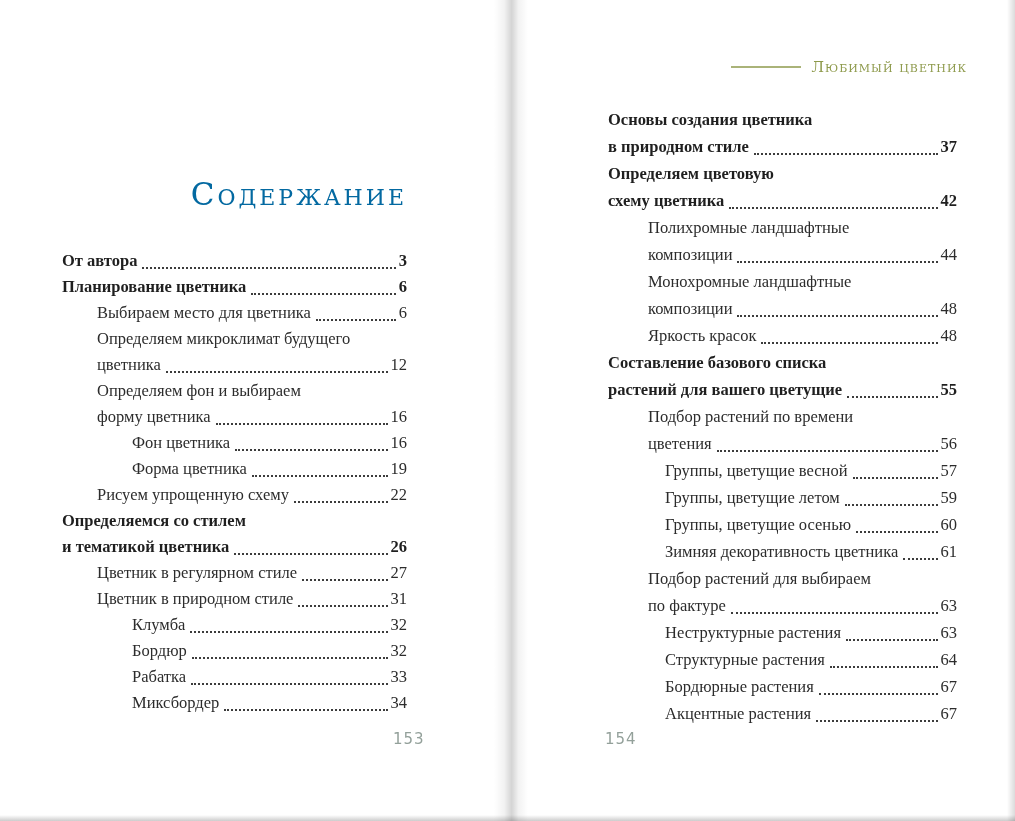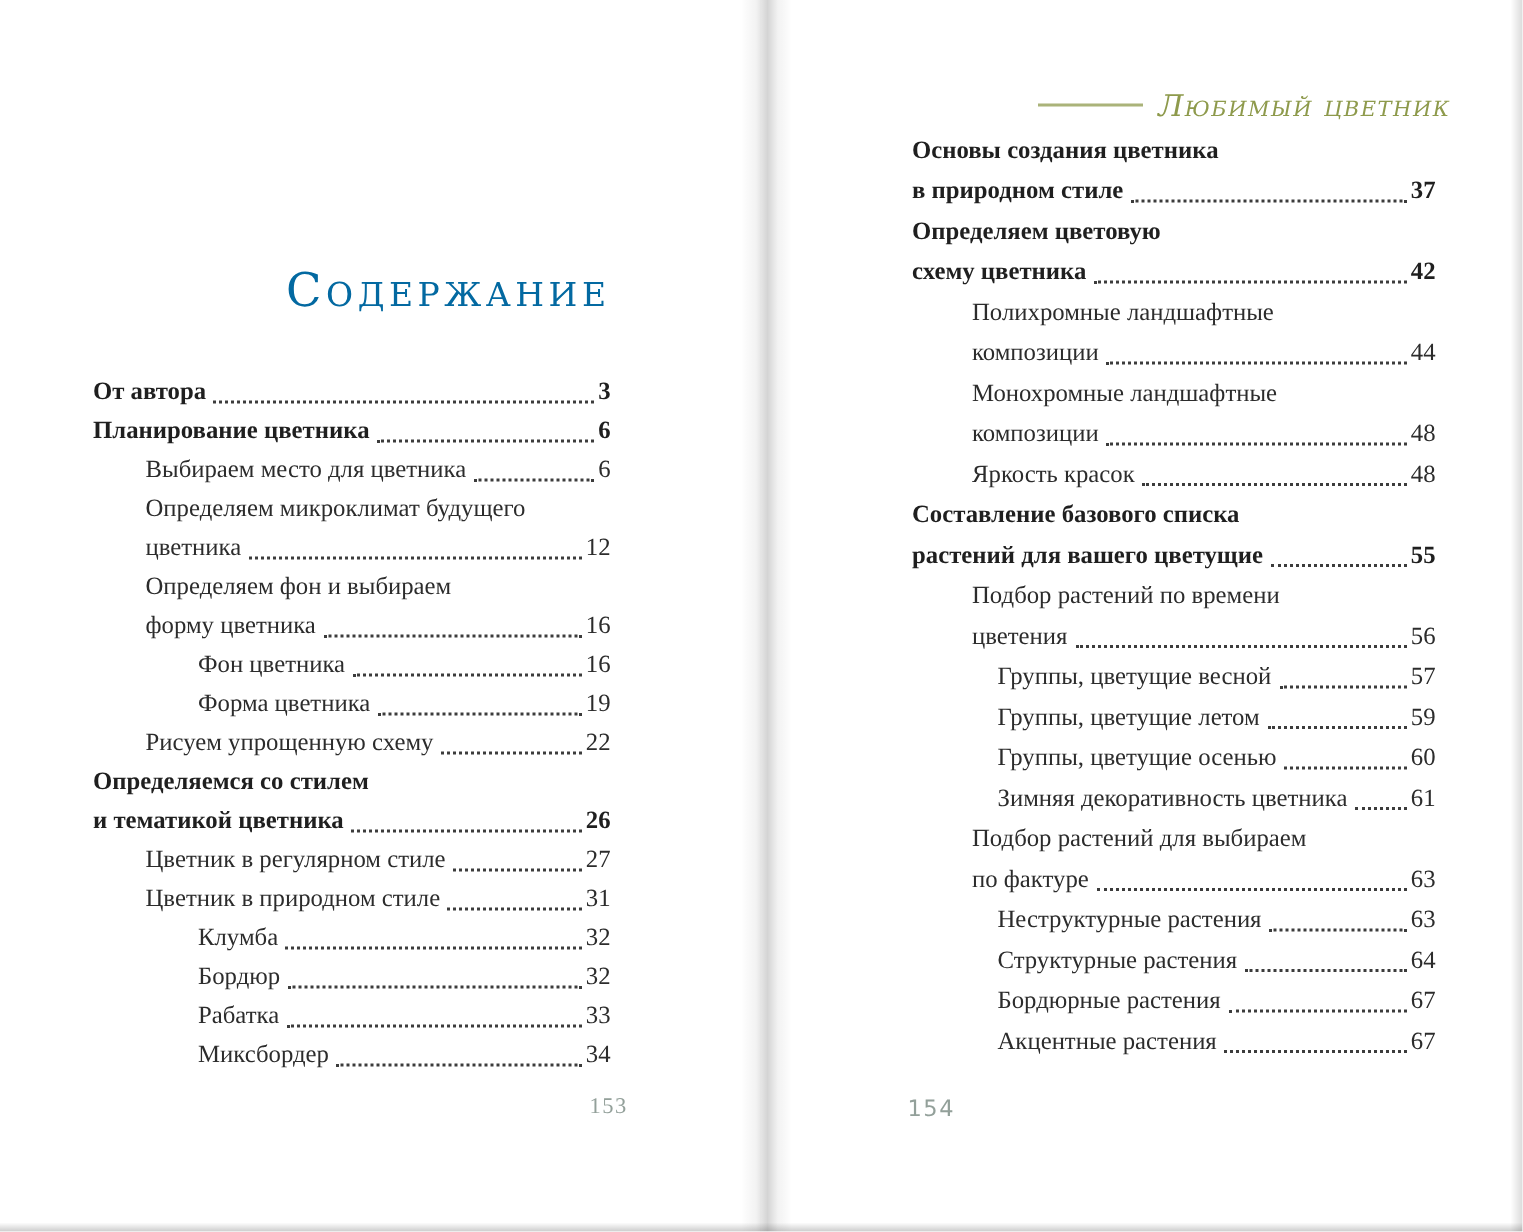--- a/index.html
+++ b/index.html
@@ -36,22 +36,21 @@
     background: linear-gradient(to bottom, rgba(0,0,0,0), rgba(0,0,0,0.20));
     pointer-events: none;
   }
 
   
   .running-head {
     position: absolute; top: 58px; right: 48px;
     display: flex; align-items: center;
     color: var(--accent, #8e9a4c);
     font-family: "DejaVu Serif", serif;
-    font-style: italic;
-    font-size: 20px; letter-spacing: 1px;
+    font-size: 15px; letter-spacing: 1px;
     font-variant: small-caps;
   }
   .running-line {
     width: 70px; height: 2px;
     background: var(--accent, #8e9a4c);
     opacity: 0.75;
     margin-right: 10px;
   }
 
   
@@ -60,21 +59,21 @@
     font-variant: small-caps;
     font-size: 31px; letter-spacing: 3px;
     color: #0369a1;
     text-align: right;
     margin: 176px 0 36px 0;
   }
 
   .content-left  { position: absolute; top: 0; left: 62px;  width: 345px; }
   .content-right { position: absolute; top: 0; left: 101px; width: 349px; padding-top: 86px; box-sizing: border-box; }
 
-  .toc { font-size: 16.5px; }
+  .toc { font-size: 16.5px; margin-top: 20px; }
   .page-left  .toc { line-height: 26px; }
   .page-right .toc { line-height: 27px; }
 
   .toc-entry.bold { font-weight: 700; color: #1f1f1f; }
   .page-left  .toc-entry.lvl1 { padding-left: 35px; }
   .page-left  .toc-entry.lvl2 { padding-left: 70px; }
   .page-right .toc-entry.lvl1 { padding-left: 40px; }
   .page-right .toc-entry.lvl2 { padding-left: 57px; }
 
   .toc-line { display: flex; }
@@ -86,21 +85,21 @@
   }
   .toc-page { white-space: nowrap; }
 
   .pagenum {
     position: absolute; top: 730px;
     font-family: "DejaVu Sans", sans-serif;
     font-size: 15px;
     color: var(--pagenum, #93a09a);
     letter-spacing: 1px;
   }
-  .pagenum-left  { left: 393px; font-family: Liberation Serif, serif; }
+  .pagenum-left  { left: 393px; }
   .pagenum-right { left: 98px; }
 </style>
 </head>
 <body>
 
 <div class="page page-left">
   <div class="content-left">
     <div class="contents-title">Содержание</div>
     <div class="toc" id="toc-left">
         <div class="toc-entry lvl0 bold">

